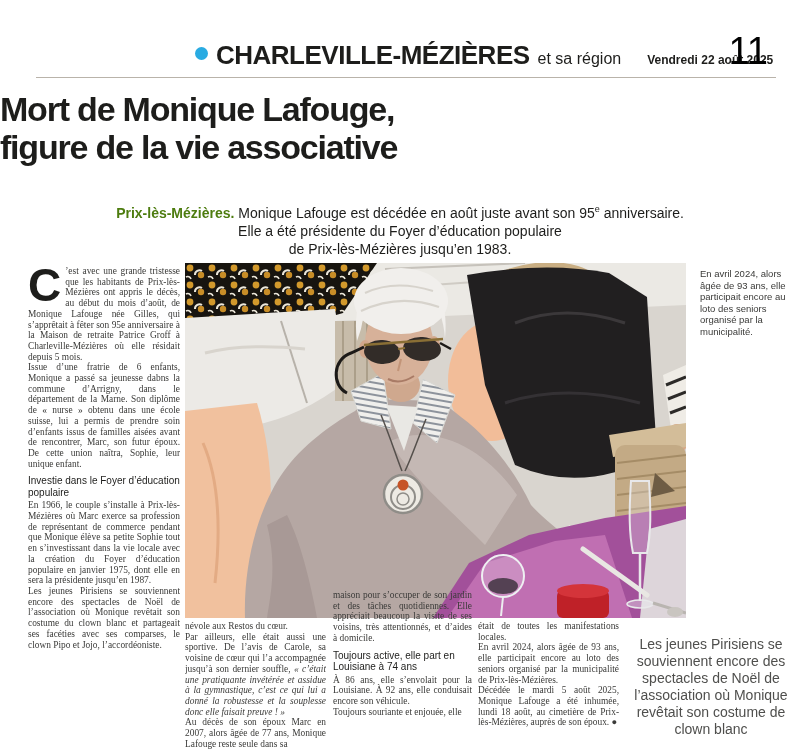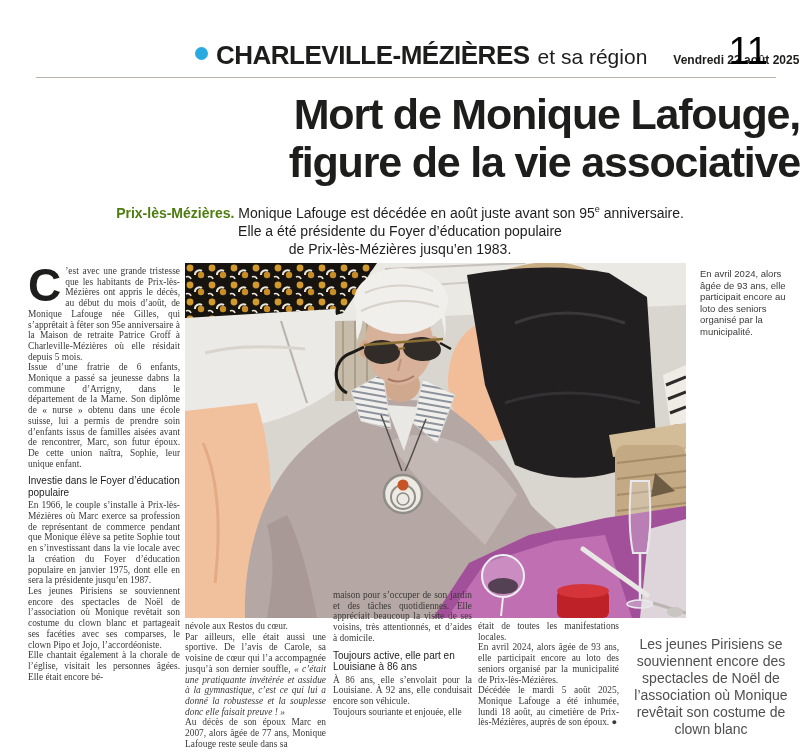--- a/index.html
+++ b/index.html
@@ -4,28 +4,28 @@
 <style>
   html,body{margin:0;padding:0;background:#ffffff;}
   .page{position:relative;width:800px;height:754px;background:#ffffff;overflow:hidden;
         font-family:"Liberation Sans",sans-serif;color:#1d1d1b;}
 
   
   .hdr{position:absolute;left:0;top:40px;width:800px;height:36px;}
   .hdr-inner{position:absolute;left:195px;top:0;display:flex;align-items:baseline;gap:8px;white-space:nowrap;}
   .hdr-dot{position:relative;top:-4px;display:inline-block;width:13px;height:13px;border-radius:50%;background:#29abe2;}
   .hdr-title{font-size:26px;font-weight:bold;letter-spacing:-0.5px;margin:0;display:inline;}
-  .hdr-suffix{font-size:21px;color:#1d1d1b;}
+  .hdr-suffix{font-size:16px;color:#1d1d1b;}
   .hdr-date{font-size:12px;font-weight:bold;margin-left:18px;}
   .page-num{position:absolute;right:32px;top:30px;font-size:38px;font-weight:400;color:#000000;}
   .hdr-rule{position:absolute;left:36px;right:24px;top:77px;height:1px;background:#b9b3aa;}
 
   
-  .headline{position:absolute;left:0;top:90px;width:800px;margin:0;text-align:right;
-            font-size:43px;line-height:1.12;font-weight:bold;letter-spacing:-1.2px;color:#1d1d1b;}
+  .headline{position:absolute;left:0;top:90px;width:800px;margin:0;text-align:left;
+            font-size:34px;line-height:1.12;font-weight:bold;letter-spacing:-1.2px;color:#1d1d1b;}
   .lead{position:absolute;left:60px;top:204px;width:680px;text-align:center;
         font-size:14px;line-height:1.3;color:#1d1d1b;}
   .lead .loc{color:#4d7c0f;font-weight:bold;}
   .lead sup{font-size:9px;}
 
   
   .col{position:absolute;overflow:hidden;text-align:justify;
        font-family:"Liberation Serif",serif;font-size:9.4px;line-height:10.7px;color:#3a3a38;}
   .col p{margin:0;}
   #col1{left:28px;top:266px;width:152px;height:488px;}
@@ -71,21 +71,20 @@
     <div>Elle a été présidente du Foyer d’éducation populaire</div>
     <div>de Prix-lès-Mézières jusqu’en 1983.</div>
   </div>
 
   <div class="col" id="col1">
     <p><span class="dropcap">C</span><span>’est avec une grande tristesse que les habitants de Prix-lès-Mézières ont appris le décès, au début du mois d’août, de Monique Lafouge née Gilles, qui s’apprêtait à fêter son 95e anniversaire à la Maison de retraite Patrice Groff à Charleville-Mézières où elle résidait depuis 5 mois.</span></p>
     <p>Issue d’une fratrie de 6 enfants, Monique a passé sa jeunesse dabns la commune d’Arrigny, dans le département de la Marne. Son diplôme de « nurse » obtenu dans une école suisse, lui a permis de prendre soin d’enfants issus de familles aisées avant de rencontrer, Marc, son futur époux. De cette union naîtra, Sophie, leur unique enfant.</p>
     <h3 class="subhead">Investie dans le Foyer d’éducation populaire</h3>
     <p>En 1966, le couple s’installe à Prix-lès-Mézières où Marc exerce sa profession de représentant de commerce pendant que Monique élève sa petite Sophie tout en s’investissant dans la vie locale avec la création du Foyer d’éducation populaire en janvier 1975, dont elle en sera la présidente jusqu’en 1987.</p>
     <p>Les jeunes Pirisiens se souviennent encore des spectacles de Noël de l’association où Monique revêtait son costume du clown blanc et partageait ses facéties avec ses comparses, le clown Pipo et Jojo, l’accordéoniste.</p>
-    <p>Elle chantait également à la chorale de l’église, visitait les personnes âgées. Elle était encore bé-</p>
   </div>
 
   <figure class="photo">
     <svg viewBox="0 0 501 355" preserveAspectRatio="none" aria-hidden="true">
       <defs>
         <pattern id="fab" patternUnits="userSpaceOnUse" width="22" height="17">
           <rect width="22" height="17" fill="#17140f"></rect>
           <circle cx="5" cy="5" r="3.4" fill="#d2992c"></circle>
           <circle cx="16" cy="12" r="3.2" fill="#c88d27"></circle>
           <path d="M10 12 a4.5 4.5 0 0 1 7 -4" stroke="#ece7da" stroke-width="2" fill="none"></path>
@@ -218,21 +217,21 @@
   <div class="caption">En avril 2024, alors âgée de 93 ans, elle participait encore au loto des seniors organisé par la municipalité.</div>
 
   <div class="col" id="col2">
     <p>névole aux Restos du cœur.</p>
     <p><span>Par ailleurs, elle était aussi une sportive. De l’avis de Carole, sa voisine de cœur qui l’a accompagnée jusqu’à son dernier souffle, </span><em>« c’était une pratiquante invétérée et assidue à la gymnastique, c’est ce qui lui a donné la robustesse et la souplesse donc elle faisait preuve ! »</em></p>
     <p>Au décès de son époux Marc en 2007, alors âgée de 77 ans, Monique Lafouge reste seule dans sa</p>
   </div>
 
   <div class="col" id="col3">
     <p>maison pour s’occuper de son jardin et des tâches quotidiennes. Elle appréciait beaucoup la visite de ses voisins, très attentionnés, et d’aides à domicile.</p>
-    <h3 class="subhead">Toujours active, elle part en Louisiane à 86 ans</h3>
+    <h3 class="subhead">Toujours active, elle part en Louisiane à 74 ans</h3>
     <p>À 86 ans, elle s’envolait pour la Louisiane. À 92 ans, elle conduisait encore son véhicule.</p>
     <p>Toujours souriante et enjouée, elle</p>
   </div>
 
   <div class="col" id="col4">
     <p>était de toutes les manifestations locales.</p>
     <p>En avril 2024, alors âgée de 93 ans, elle participait encore au loto des seniors organisé par la municipalité de Prix-lès-Mézières.</p>
     <p>Décédée le mardi 5 août 2025, Monique Lafouge a été inhumée, lundi 18 août, au cimetière de Prix-lès-Mézières, auprès de son époux. ●</p>
   </div>
 

